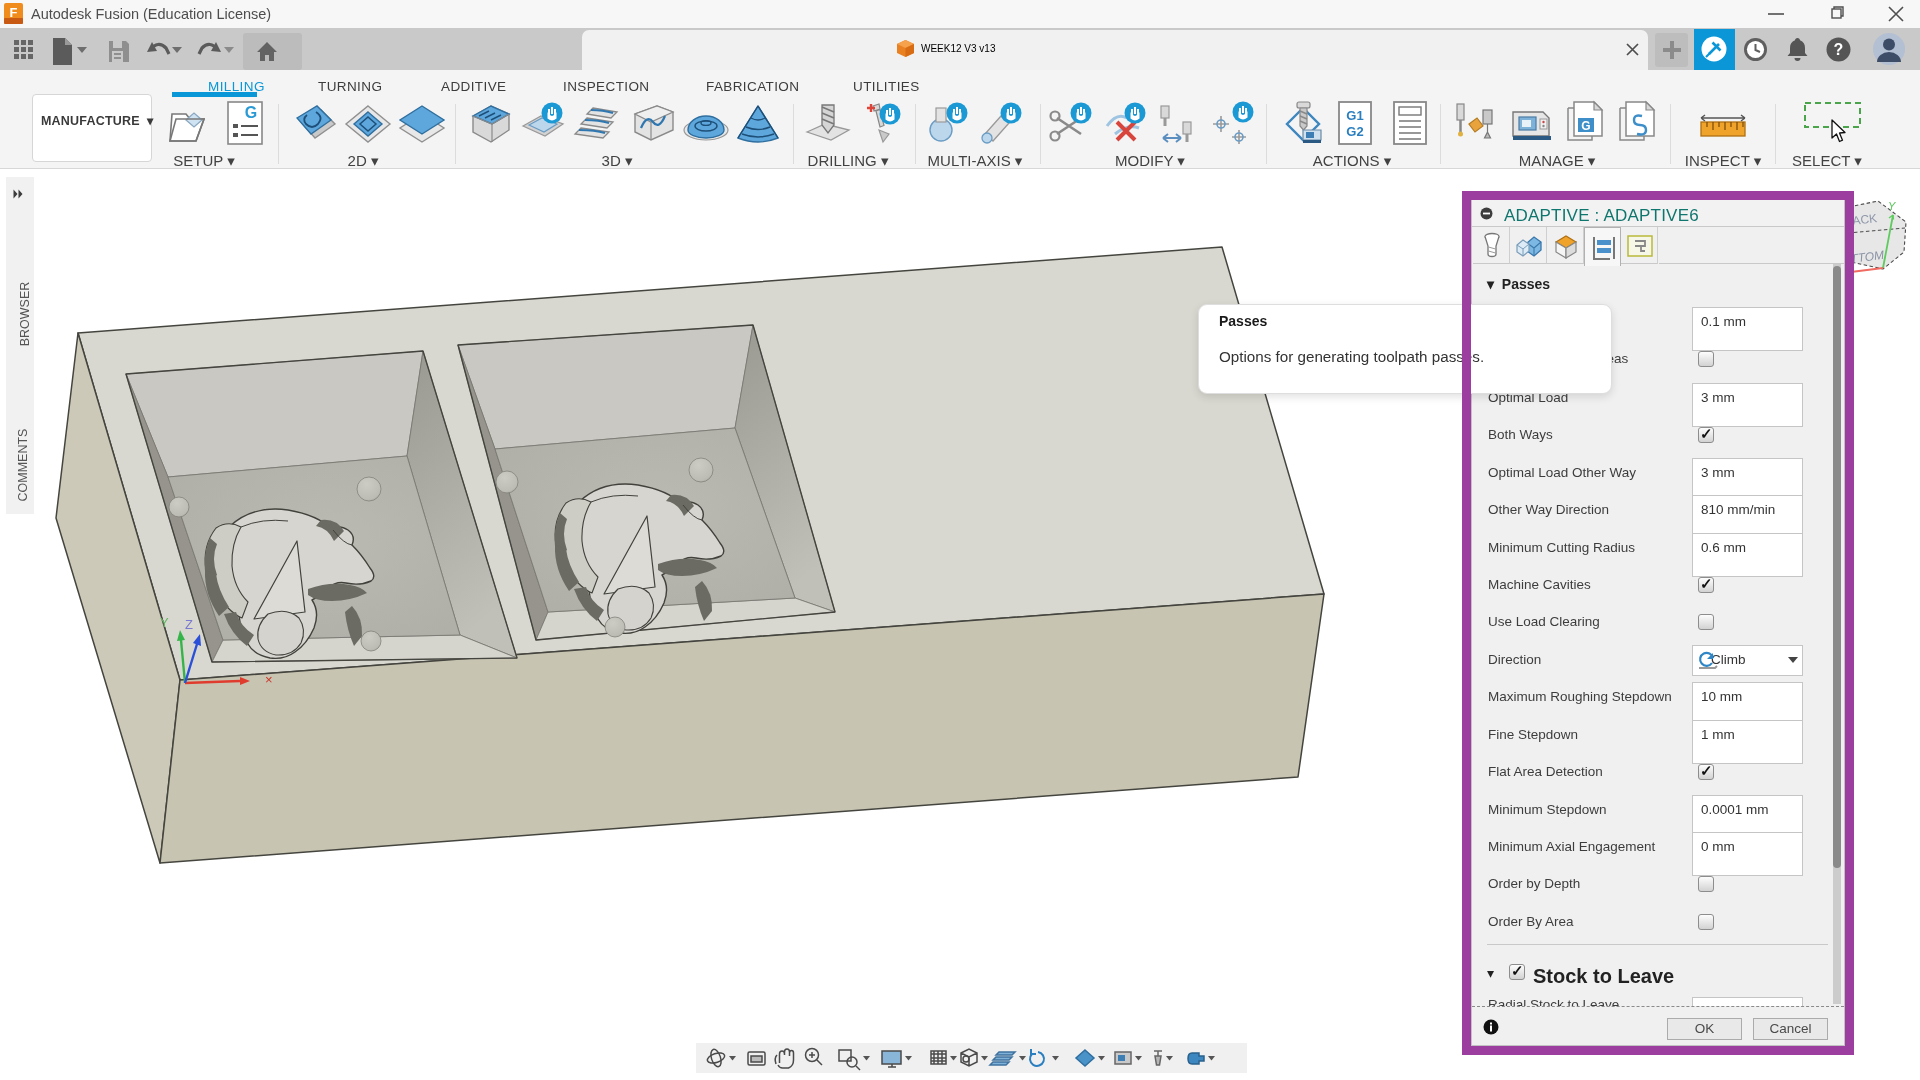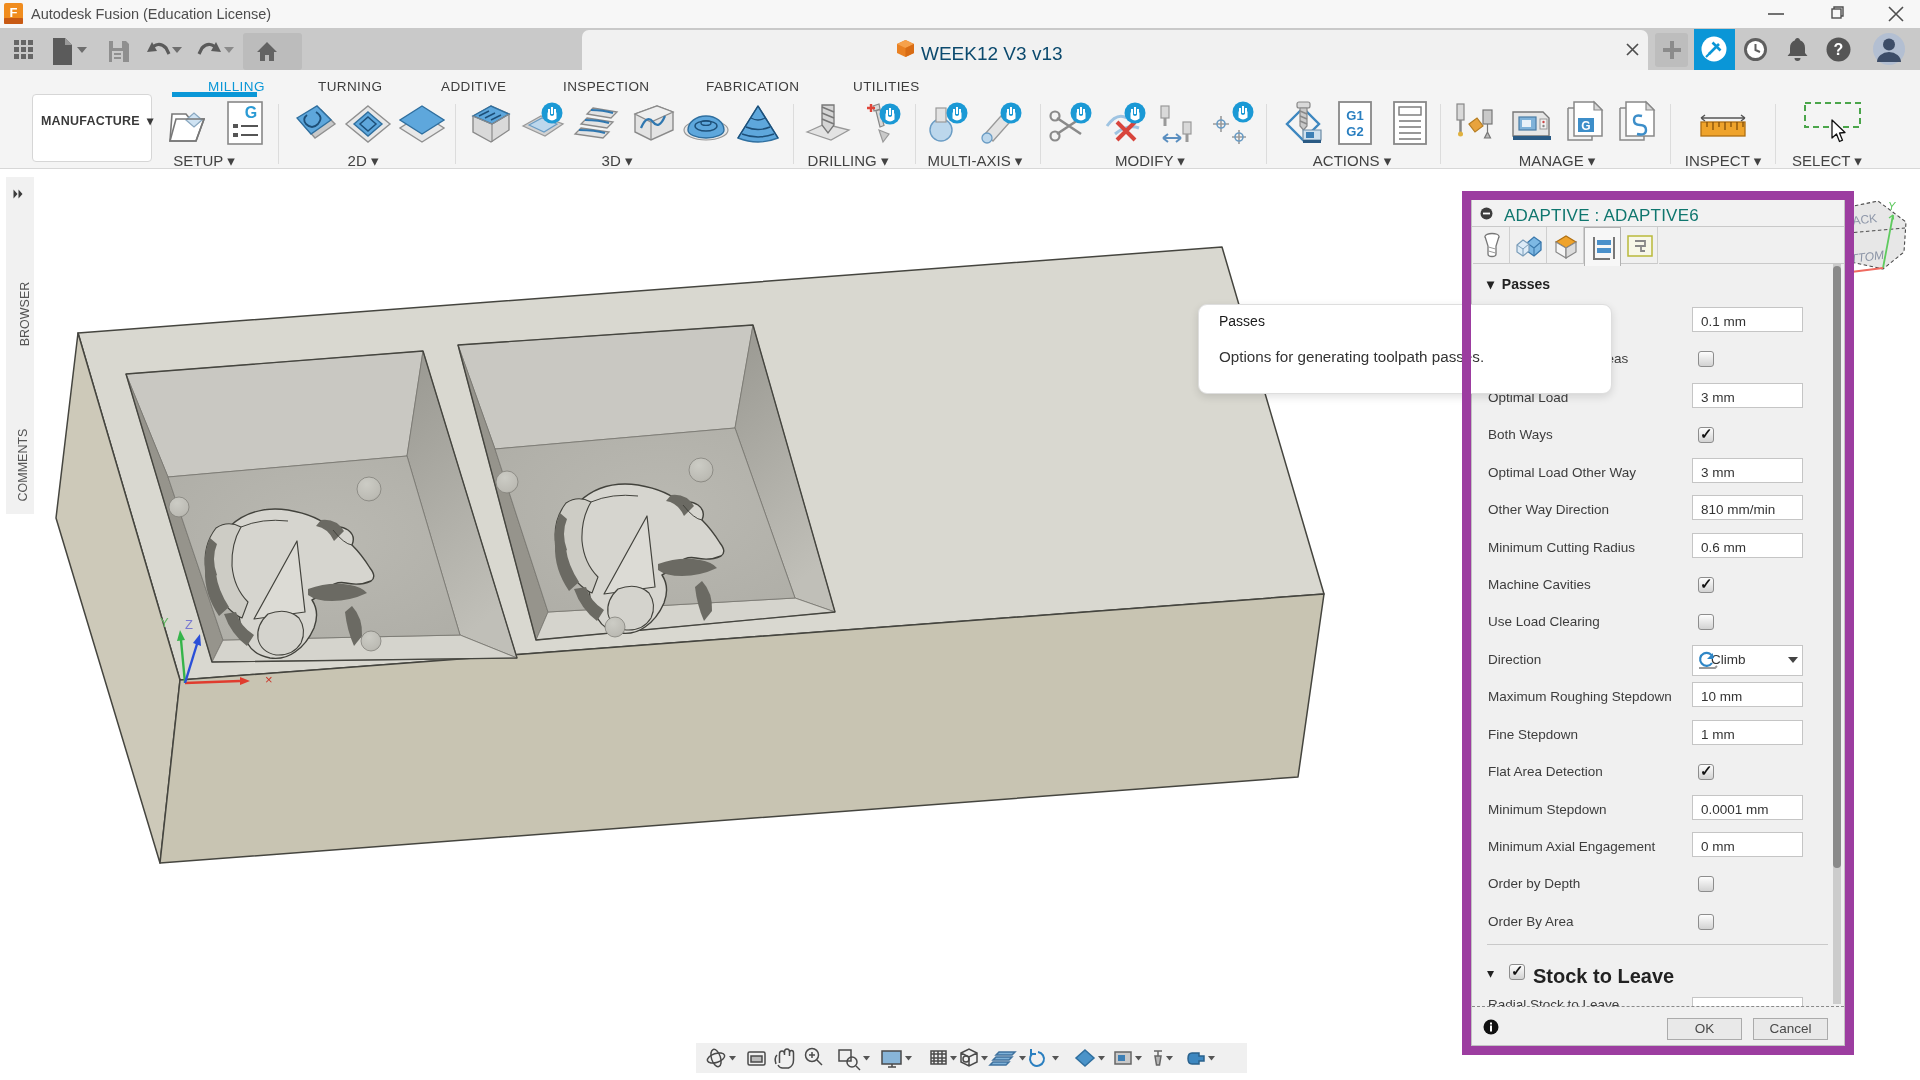--- a/index.html
+++ b/index.html
@@ -33,32 +33,32 @@
   
   #navbar { position:absolute; left:696px; top:873px; width:551px; height:30px; background:#f0f0f0; }
   
   #dialog { position:absolute; left:1471px; top:199px; width:374px; height:847px; background:#f0f0f0;
      border:1px solid #c2c2c2; font-size:13.5px; color:#3d3d3d; }
   #dhead { position:absolute; left:0; top:0; width:372px; height:27px; background:#f2f2f2; border-bottom:1px solid #c9c9c9; }
   #dhead .dtitle { position:absolute; left:32px; top:6px; font-size:17px; color:#0f766e; letter-spacing:0.2px; }
   .dtab { position:absolute; top:27px; width:37px; height:37px; border-right:1px solid #cfcfcf; border-bottom:1px solid #c9c9c9; }
   .dtab.sel { background:#f7f7f7; border:1px solid #b1b1b1; border-bottom:none; height:39px; }
   .drow-label { position:absolute; left:16px; white-space:nowrap; }
-  .dinput { position:absolute; left:220px; width:111px; height:25px; background:#fff; border:1px solid #c5c5c5;
+  .dinput { position:absolute; left:220px; width:111px; height:44px; background:#fff; border:1px solid #c5c5c5;
      line-height:28px; padding-left:8px; color:#333; }
   .dcheck { position:absolute; left:226px; width:16px; height:16px; border:1px solid #8d8d8d; border-radius:3px;
      background:linear-gradient(180deg,#fdfdfd,#d2d2d2); }
   .dcheck.on::after { content:"\2713"; position:absolute; left:1px; top:-3px; font-size:15px; font-weight:bold; color:#111; }
   #dfoot { position:absolute; left:0; top:806px; width:372px; height:39px; background:#f0f0f0; border-top:1px dashed #8a8a8a; }
   .dbtn { position:absolute; top:11px; width:75px; height:22px; background:#e9e9e9; border:1px solid #ababab;
      text-align:center; line-height:20px; font-size:13.5px; color:#4a4a4a; }
   
   #tooltip { position:absolute; left:1198px; top:304px; width:414px; height:90px; background:#fff;
      border:1px solid #dedede; border-radius:9px; box-shadow:0 3px 8px rgba(0,0,0,0.12); }
-  #tooltip .tt1 { position:absolute; left:20px; top:8px; font-size:14px; font-weight:normal; color:#1a1a1a; }
+  #tooltip .tt1 { position:absolute; left:20px; top:8px; font-size:14px; font-weight:bold; color:#1a1a1a; }
   #tooltip .tt2 { position:absolute; left:20px; top:43px; font-size:15.2px; color:#333; }
   
   #purple { position:absolute; left:1462px; top:191px; width:392px; height:864px; border:9px solid #9c3da0; }
 </style>
 </head>
 <body>
 
 <div id="titlebar">
   <svg class="abs" style="left:4px;top:3px" width="21" height="23" viewBox="0 0 21 23">
     <rect x="0" y="0" width="19" height="21" rx="2" fill="#f08c1e"></rect>
@@ -107,21 +107,21 @@
     <path d="M221 24 l-10 -1 5 -9 Z" fill="#5b5b5b"></path>
     <path d="M224 19 l5 6 5 -6 Z" fill="#8a8a8a"></path>
     <path d="M257 24 l10 -10 10 10 h-3 v9 h-5 v-6 h-4 v6 h-5 v-9 Z" fill="#636363"></path>
   </svg>
 
   <svg class="abs" style="left:896px;top:11px" width="19" height="19" viewBox="0 0 19 19">
     <path d="M9.5 1 L18 5 V14 L9.5 18 L1 14 V5 Z" fill="#e98123"></path>
     <path d="M9.5 1 L18 5 L9.5 9 L1 5 Z" fill="#f6a14b"></path>
     <path d="M9.5 9 L18 5 V14 L9.5 18 Z" fill="#d86c15"></path>
   </svg>
-  <div class="abs" style="left:921px;top:15px;font-size:19px;color:#0c4a6e">WEEK12 V3 v13</div>
+  <div class="abs" style="left:921px;top:15px;font-size:10px;color:#000000">WEEK12 V3 v13</div>
   <svg class="abs" style="left:1625px;top:14px" width="15" height="15" viewBox="0 0 15 15">
     <path d="M2 2 L13 13 M13 2 L2 13" stroke="#4e4e4e" stroke-width="1.7"></path>
   </svg>
   <svg class="abs" style="left:1655px;top:5px" width="34" height="34" viewBox="0 0 34 34">
     <path d="M17 8 V26 M8 17 H26" stroke="#8b8b8b" stroke-width="4"></path>
   </svg>
 
   <svg class="abs" style="left:1700px;top:7px" width="28" height="28" viewBox="0 0 28 28">
     <circle cx="14" cy="14" r="12.5" fill="#fff"></circle>
     <path d="M14 14 m-7 2 a7.5 7.5 0 1 1 11 4" fill="none" stroke="#0a96d7" stroke-width="0"></path>

